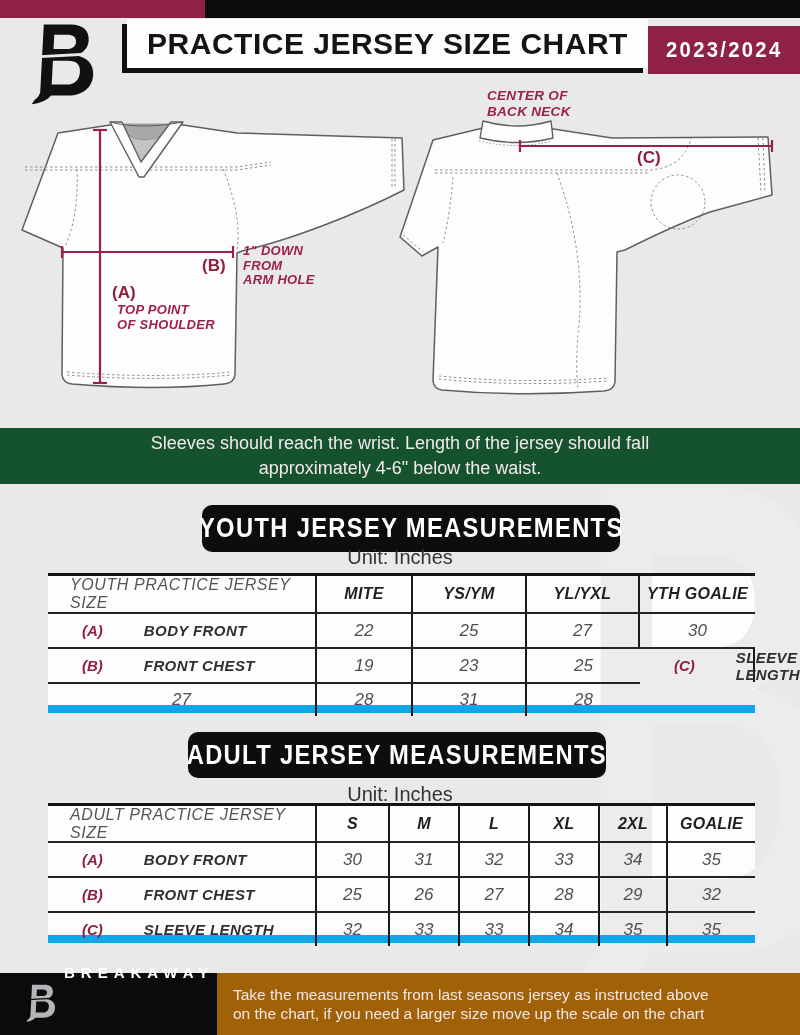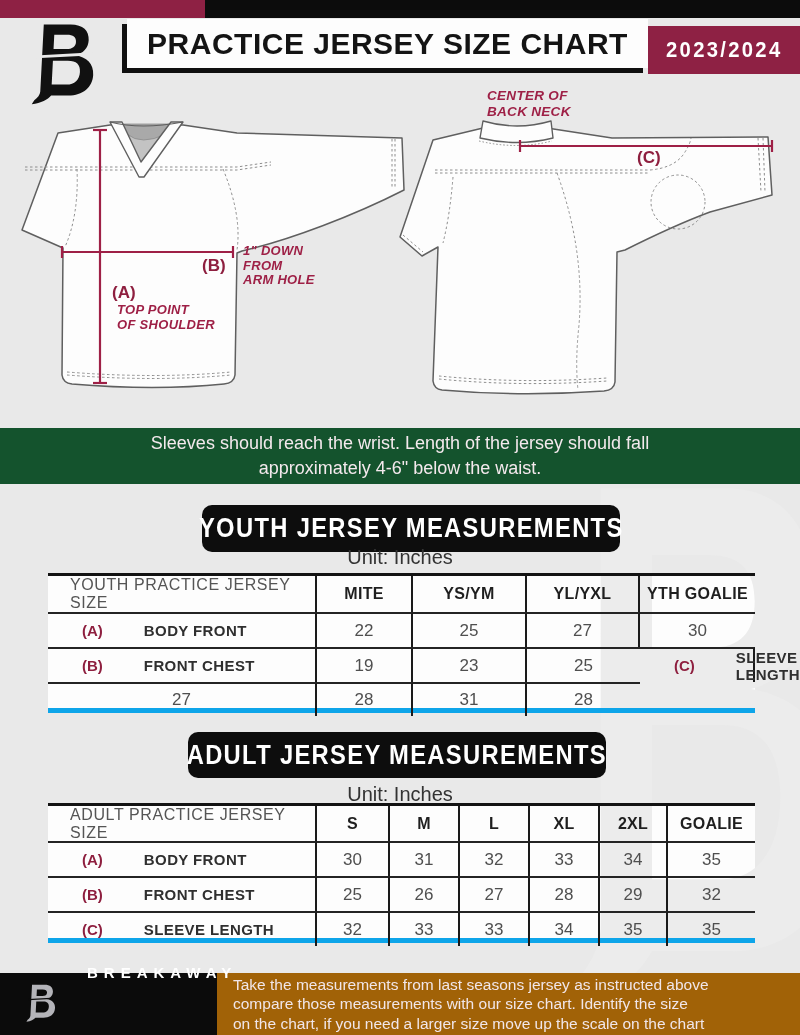--- a/index.html
+++ b/index.html
@@ -47,21 +47,21 @@
   .pill-text{color:#fff;font-size:27px;font-weight:bold;letter-spacing:1.5px;transform:scaleX(.88);white-space:nowrap;}
   .unit{left:0;width:800px;text-align:center;font-size:20px;color:#333;z-index:3;}
   .unit-youth{top:546px;}
   .unit-adult{top:783px;}
 
   
   .table-bg{background:#fdfdfd;z-index:1;}
   .bg-youth{left:48px;top:573px;width:707px;height:140px;}
   .bg-adult{left:48px;top:803px;width:707px;height:140px;}
   .size-table{
-    display:grid;z-index:3;border-top:3px solid #131313;border-bottom:5px solid #0ea5e9;
+    display:grid;z-index:3;border-top:3px solid #131313;border-bottom:8px solid #0ea5e9;font-style:italic;
   }
   .tbl-youth{left:48px;top:573px;width:707px;height:140px;grid-template-columns:269px 96px 114px 113px 115px;grid-template-rows:36px 35px 35px 34px;}
   .tbl-adult{left:48px;top:803px;width:707px;height:140px;grid-template-columns:269px 73px 70px 70px 70px 68px 87px;grid-template-rows:35px 35px 35px 35px;}
   .cell{display:flex;align-items:center;justify-content:center;}
   .vr{border-right:2px solid #1a1a1a;}
   .hr{border-top:2px solid #242424;}
   .cell-rowhead{justify-content:flex-start;padding-left:22px;}
   .colhead-main{font-size:16px;color:#555;letter-spacing:.6px;}
   .colhead{font-size:16px;font-weight:bold;color:#1f1f1f;letter-spacing:.3px;}
   .row-key{color:#8e1f3f;font-weight:bold;font-size:15px;margin:0 9px 0 12px;}
@@ -73,21 +73,21 @@
 
   
   .footer-black{left:0;top:973px;width:217px;height:62px;background:#0b0b0b;z-index:4;}
   .footer-maroon{
     left:217px;top:973px;width:583px;height:62px;background:#a16207;z-index:4;
     display:flex;flex-direction:column;justify-content:center;padding-left:16px;
     color:#f1e6e9;font-size:15.5px;line-height:19.5px;
   }
   .footer-logo{left:24px;top:983px;z-index:5;}
   .brand-text{
-    left:64px;top:964px;color:#fff;font-size:15px;font-weight:bold;letter-spacing:6px;z-index:5;white-space:nowrap;margin-left:23px;
+    left:64px;top:964px;color:#fff;font-size:15px;font-weight:bold;letter-spacing:6px;z-index:5;white-space:nowrap;
   }
 </style>
 </head>
 <body>
 
 <div id="canvas">
 
   <div class="abs strip-maroon"></div>
   <div class="abs strip-black"></div>
 
@@ -295,17 +295,16 @@
     <g transform="skewX(-3)">
       <path fill="#b4b4b9" fill-rule="evenodd" d="M22,2 L56,2 C72,2 80,10 80,22 C80,32 74,39 63,41 C79,43 88,52 88,66 C88,82 76,92 58,92 L36,92 C32,97 24,102 12,103 L15,98 C19,95 22,91 22,87 Z
         M36,15 L52,15 C60,15 64,18 64,24 C64,30 60,33 52,33 L36,33 Z
         M36,48 L55,48 C66,48 71,53 71,62 C71,72 65,78 55,78 L36,78 Z"></path>
       <line x1="14" y1="43" x2="88" y2="39" stroke="#0b0b0b" stroke-width="3.5"></line>
     </g>
   </svg>
   <div class="abs brand-text">BREAKAWAY</div>
   <div class="abs footer-maroon">
     <div>Take the measurements from last seasons jersey as instructed above</div>
-    <div>compare those measurements  with our size chart. Identify the size</div>
     <div>on the chart, if you need a larger size move up the scale on the chart</div>
   </div>
 
 </div>
 
 </body></html>

